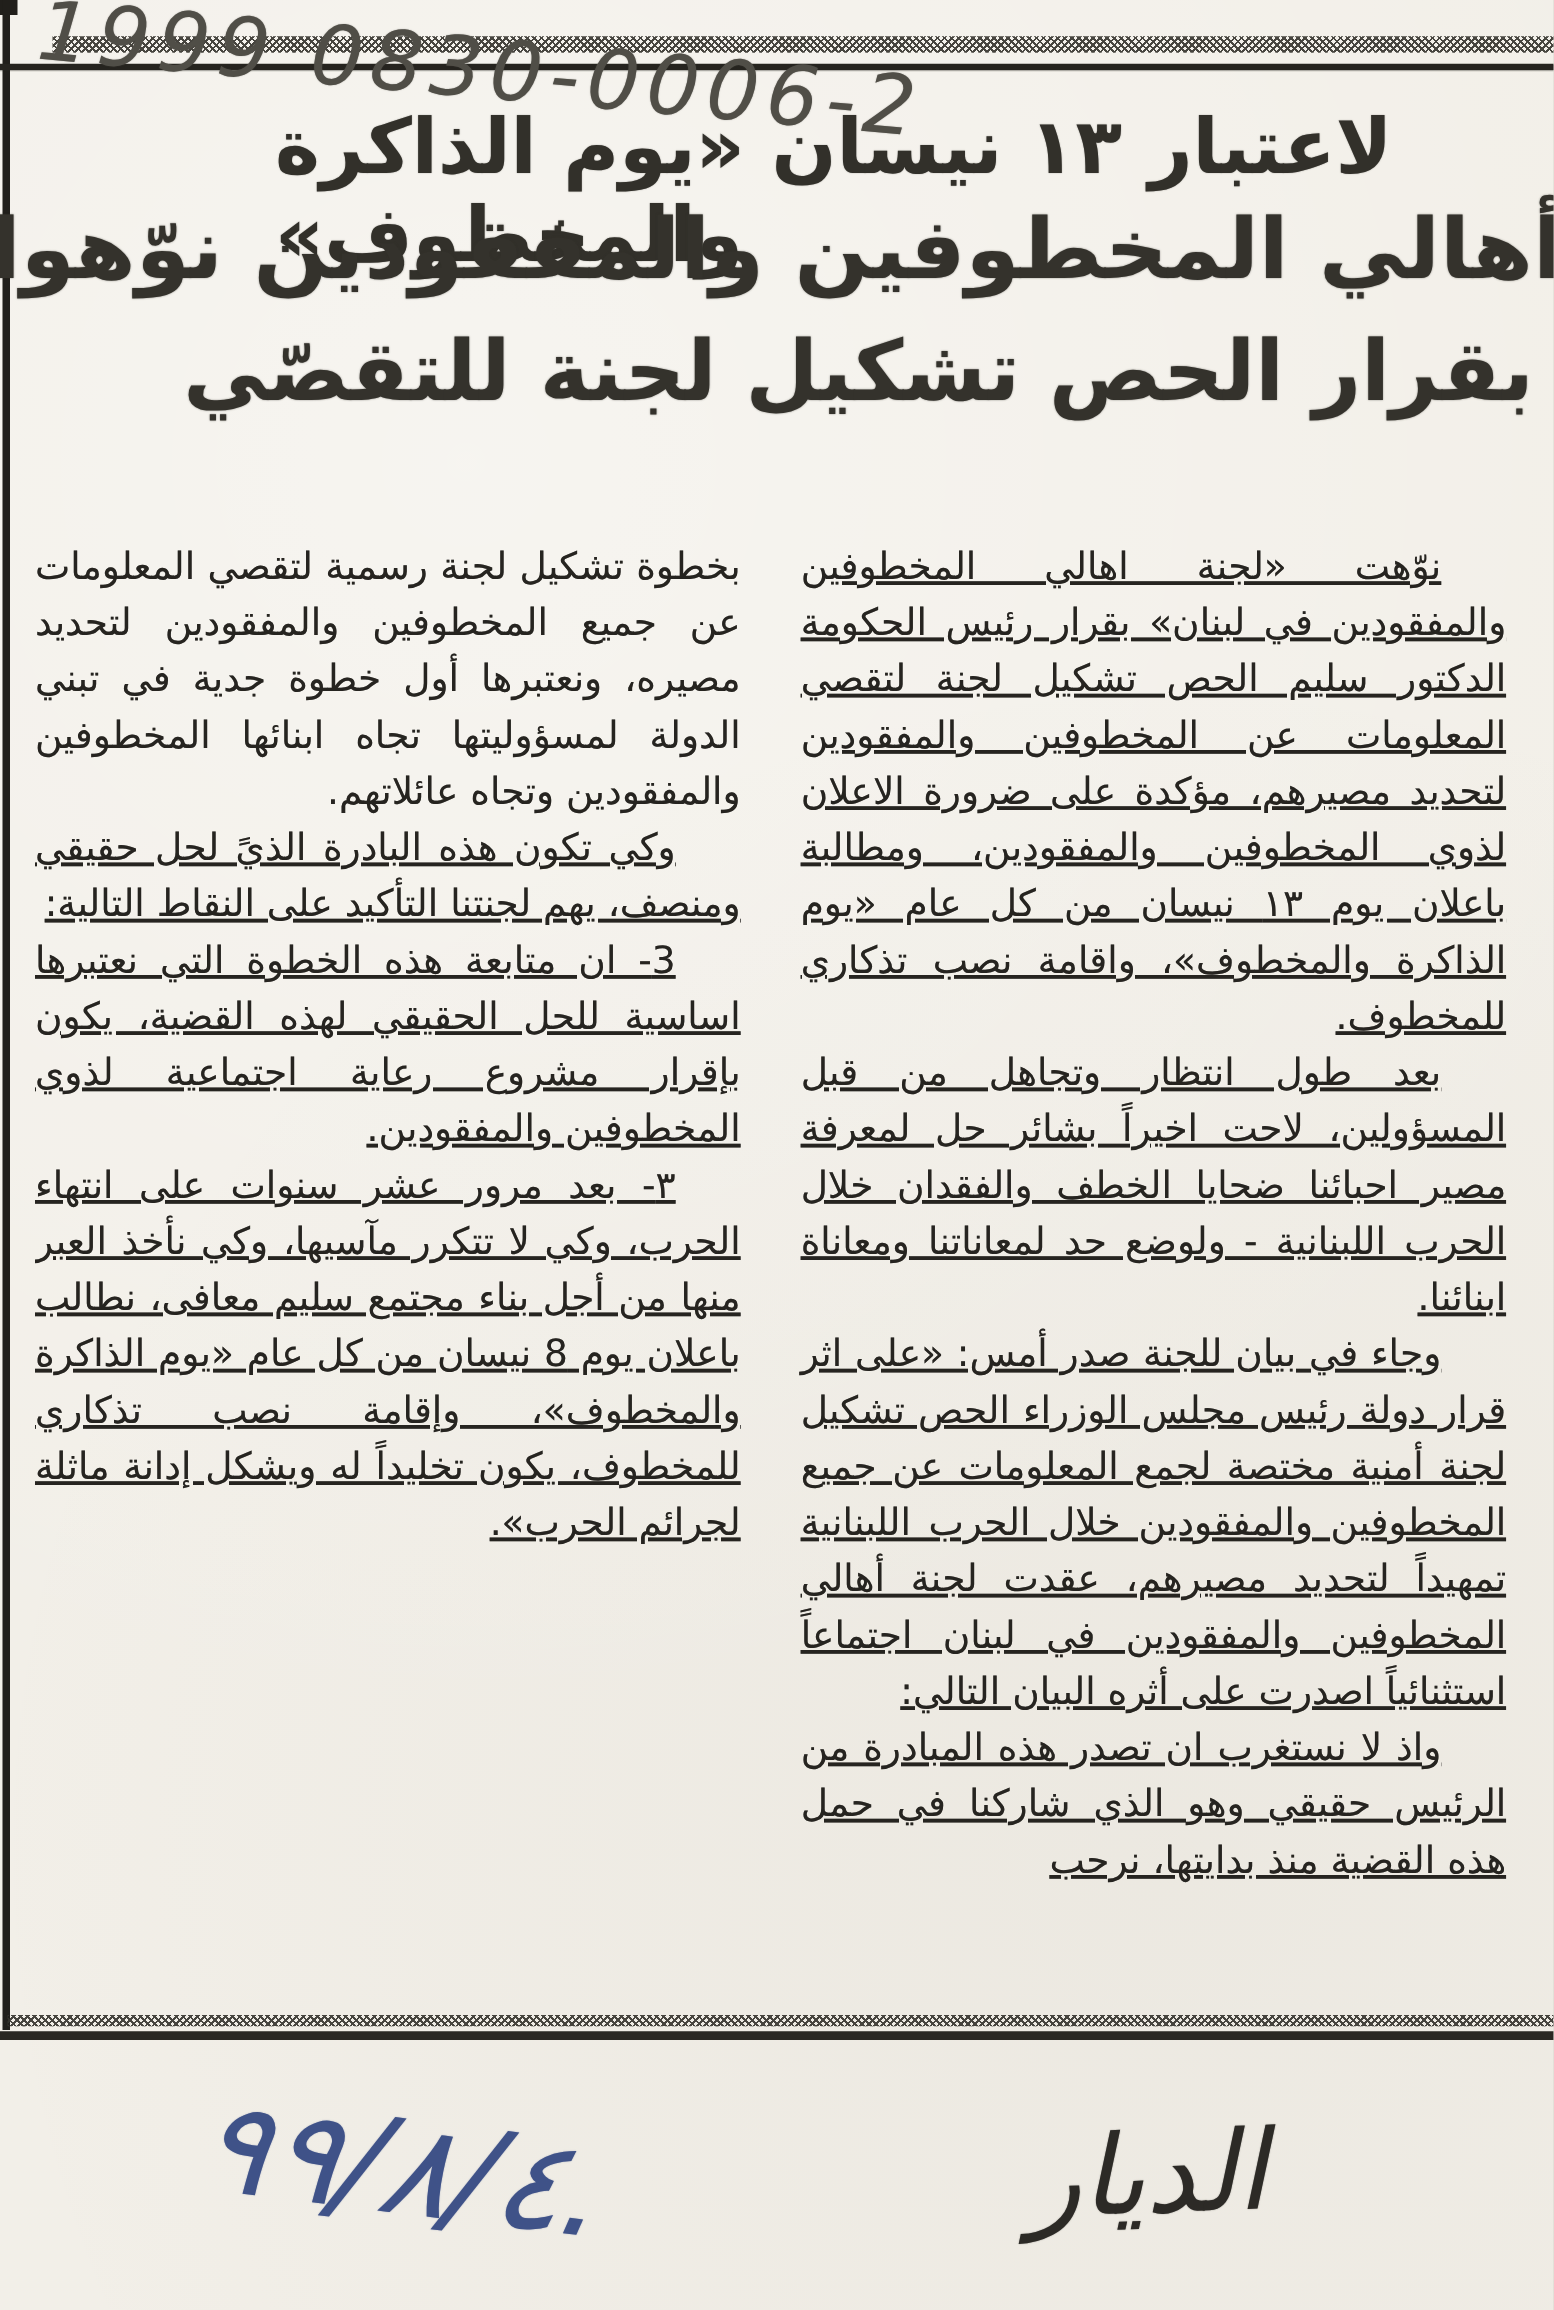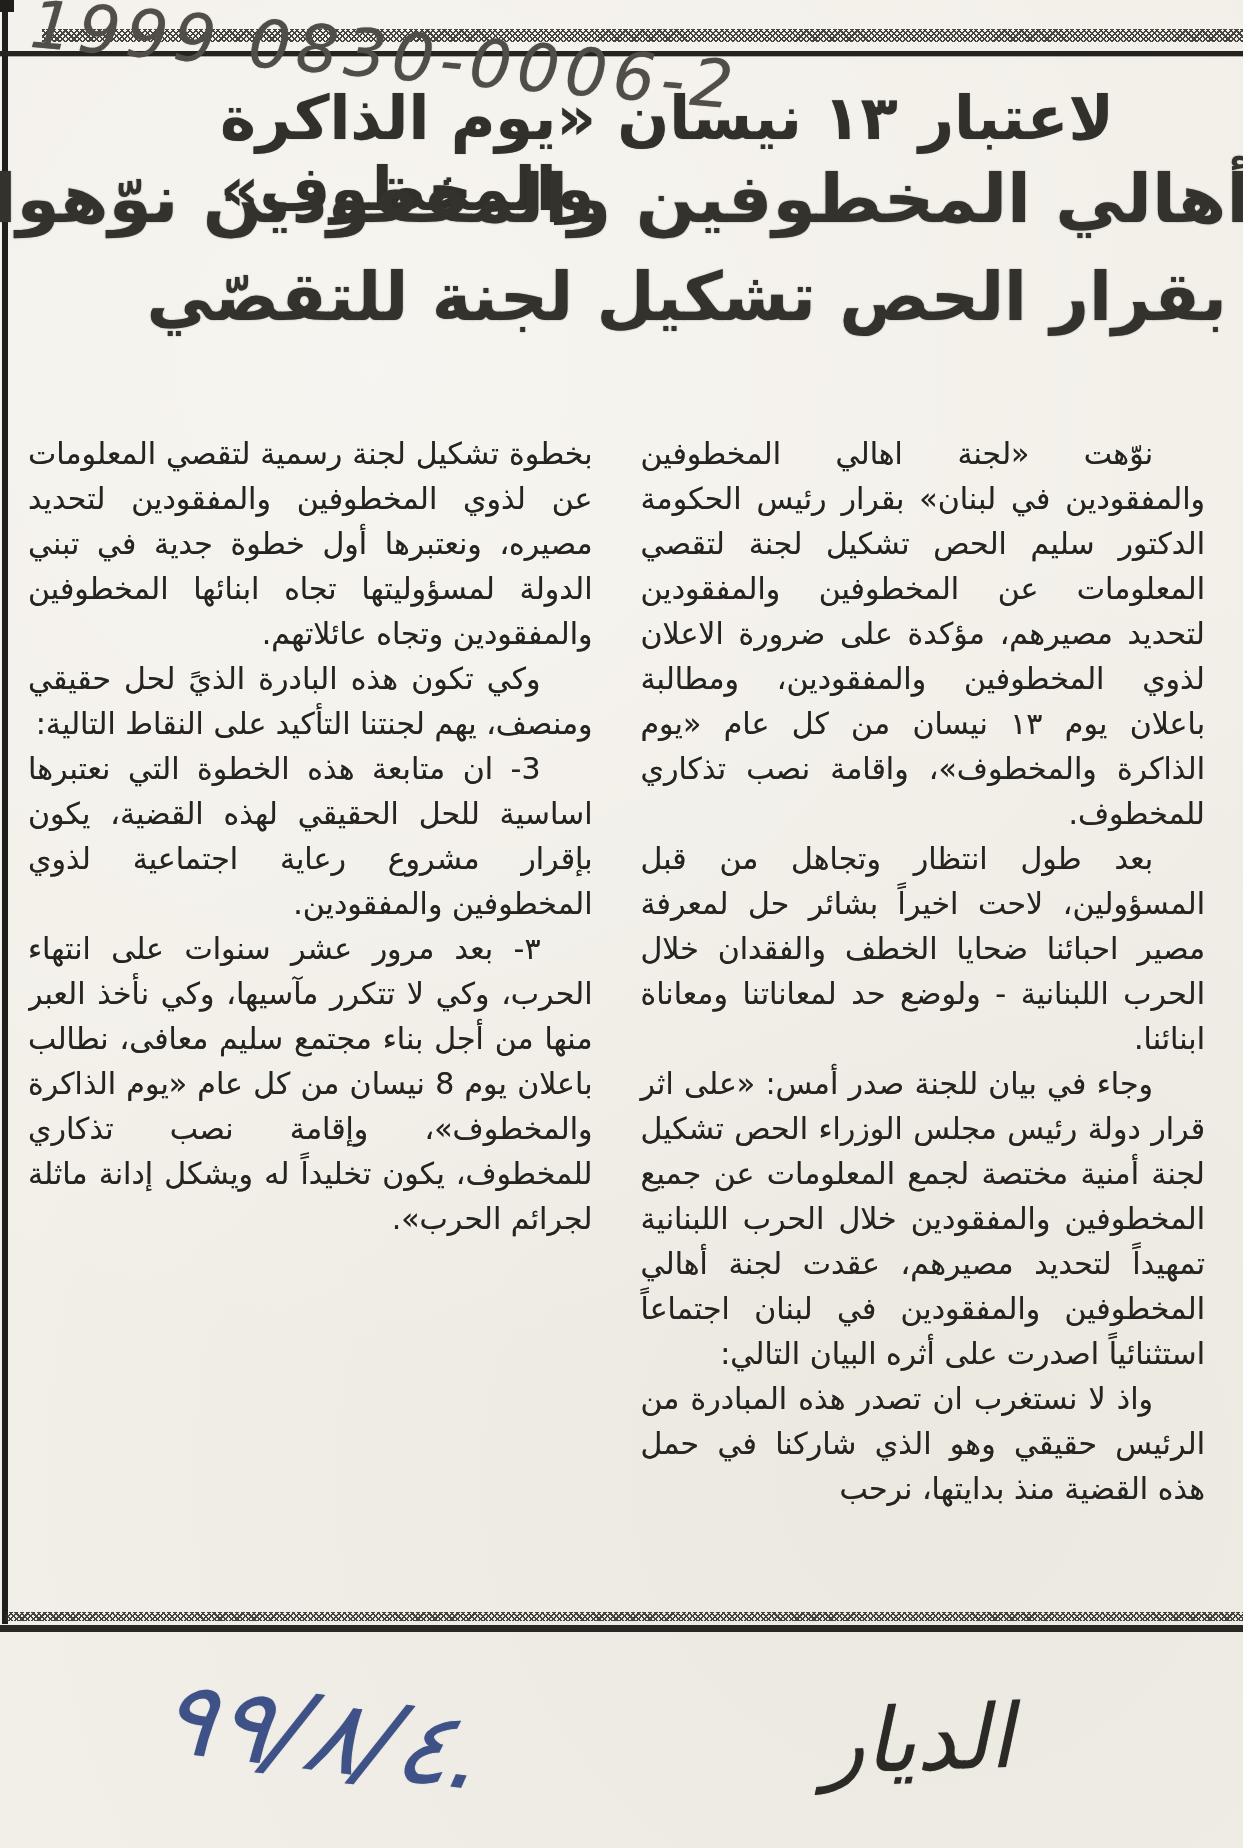--- a/index.html
+++ b/index.html
@@ -62,21 +62,21 @@
   .headline.l2 { top:258px; font-size:67px;text-align:right; }
 
   
   .columns {
     position:absolute; top:431px; left:28px; right:38px; height:1176px;
     direction:rtl; display:flex; gap:48px; overflow:hidden;
   }
   .col { flex:1 1 0; font-size:30px; line-height:45px; color:#262420;
          text-align:justify; text-shadow:0 0 .5px rgba(38,36,32,.5); }
   .col p { margin:0; }
-  .col p.ind { text-indent:52px; }
+  .col p.ind { text-indent:52px;text-decoration:underline; }
 </style>
 </head>
 <body>
 
 <div class="page">
 
   <div class="corner-blot"></div>
   <div class="left-border"></div>
   <div class="rule-hatch-top hatch"></div>
   <div class="rule-solid-top"></div>
@@ -88,21 +88,21 @@
   <div class="headline l2">بقرار الحص تشكيل لجنة للتقصّي</div>
 
   <div class="columns">
     <div class="col">
       <p class="ind">نوّهت «لجنة اهالي المخطوفين والمفقودين في لبنان» بقرار رئيس الحكومة الدكتور سليم الحص تشكيل لجنة لتقصي المعلومات عن المخطوفين والمفقودين لتحديد مصيرهم، مؤكدة على ضرورة الاعلان لذوي المخطوفين والمفقودين، ومطالبة باعلان يوم ١٣ نيسان من كل عام «يوم الذاكرة والمخطوف»، واقامة نصب تذكاري للمخطوف.</p>
       <p class="ind">بعد طول انتظار وتجاهل من قبل المسؤولين، لاحت اخيراً بشائر حل لمعرفة مصير احبائنا ضحايا الخطف والفقدان خلال الحرب اللبنانية - ولوضع حد لمعاناتنا ومعاناة ابنائنا.</p>
       <p class="ind">وجاء في بيان للجنة صدر أمس: «على اثر قرار دولة رئيس مجلس الوزراء الحص تشكيل لجنة أمنية مختصة لجمع المعلومات عن جميع المخطوفين والمفقودين خلال الحرب اللبنانية تمهيداً لتحديد مصيرهم، عقدت لجنة أهالي المخطوفين والمفقودين في لبنان اجتماعاً استثنائياً اصدرت على أثره البيان التالي:</p>
       <p class="ind">واذ لا نستغرب ان تصدر هذه المبادرة من الرئيس حقيقي وهو الذي شاركنا في حمل هذه القضية منذ بدايتها، نرحب</p>
     </div>
     <div class="col">
-      <p>بخطوة تشكيل لجنة رسمية لتقصي المعلومات عن لذوي المخطوفين والمفقودين لتحديد مصيره، ونعتبرها أول خطوة جدية في تبني الدولة لمسؤوليتها تجاه ابنائها المخطوفين والمفقودين وتجاه عائلاتهم.</p>
+      <p>بخطوة تشكيل لجنة رسمية لتقصي المعلومات عن جميع المخطوفين والمفقودين لتحديد مصيره، ونعتبرها أول خطوة جدية في تبني الدولة لمسؤوليتها تجاه ابنائها المخطوفين والمفقودين وتجاه عائلاتهم.</p>
       <p class="ind">وكي تكون هذه البادرة الذيً لحل حقيقي ومنصف، يهم لجنتنا التأكيد على النقاط التالية:</p>
       <p class="ind">3- ان متابعة هذه الخطوة التي نعتبرها اساسية للحل الحقيقي لهذه القضية، يكون بإقرار مشروع رعاية اجتماعية لذوي المخطوفين والمفقودين.</p>
       <p class="ind">٣- بعد مرور عشر سنوات على انتهاء الحرب، وكي لا تتكرر مآسيها، وكي نأخذ العبر منها من أجل بناء مجتمع سليم معافى، نطالب باعلان يوم 8 نيسان من كل عام «يوم الذاكرة والمخطوف»، وإقامة نصب تذكاري للمخطوف، يكون تخليداً له ويشكل إدانة ماثلة لجرائم الحرب».</p>
     </div>
   </div>
 
   <div class="rule-hatch-bottom hatch"></div>
   <div class="rule-solid-bottom"></div>
 
   <div class="hand hand-date">٩٩/٨/٤.</div>

